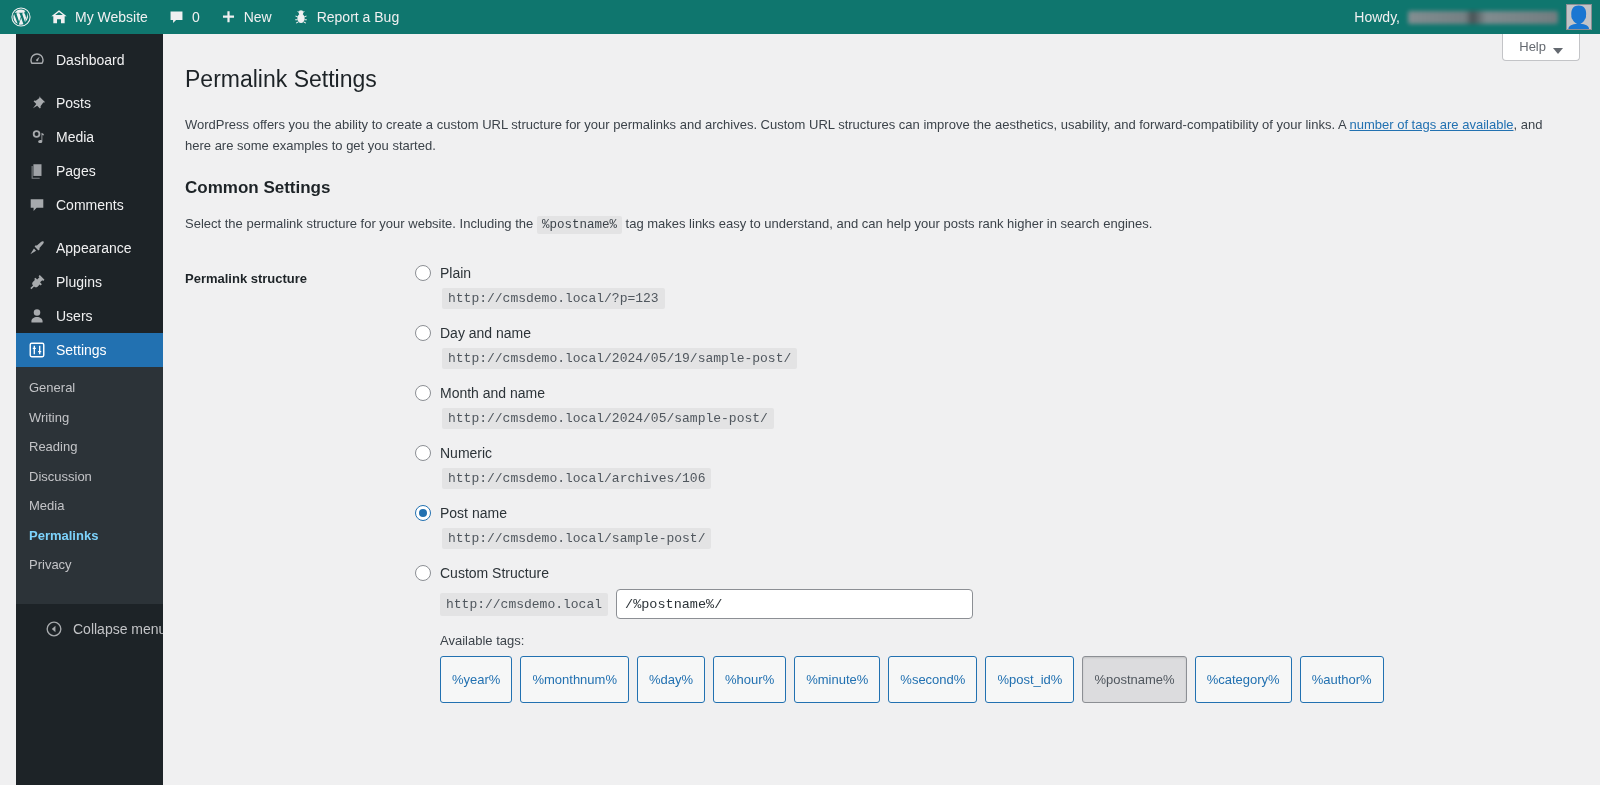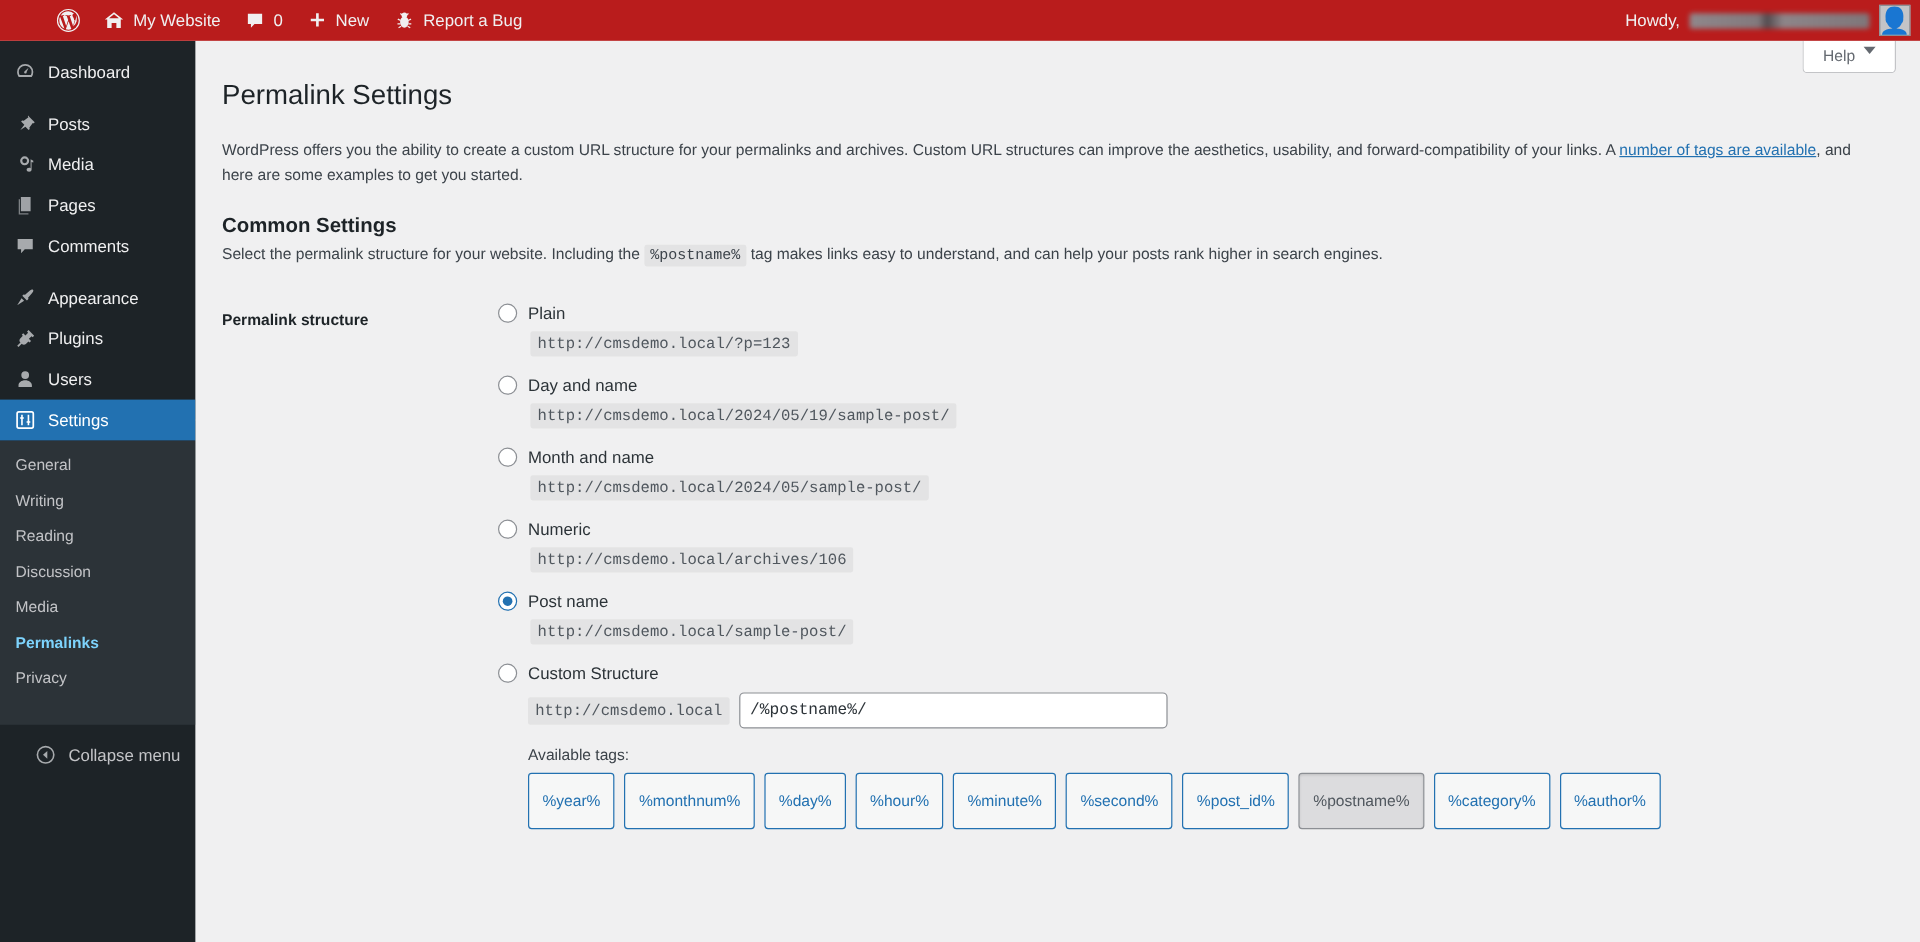--- a/index.html
+++ b/index.html
@@ -8,26 +8,25 @@
     width: 1600px; height: 785px;
     overflow: hidden;
     background: #f0f0f1;
     font-family: "Liberation Sans", sans-serif;
   }
 
   
   #adminbar {
     position: absolute; top: 0; left: 0;
     width: 1600px; height: 34px;
-    background: #b91c1c;
+    background: #0f766e;
     color: #f0f0f1;
     display: flex; align-items: center;
     font-size: 14px;
     z-index: 50;
-    padding-left: 36px;
   }
   .ab-item {
     display: flex; align-items: center; gap: 7px;
     height: 34px; padding: 0 10px;
     color: #f0f0f1; white-space: nowrap;
     cursor: pointer;
   }
   .ab-logo { padding: 0 9px 0 11px; }
   .ab-spacer { flex: 1 1 auto; }
   .ab-right { display: flex; align-items: center; height: 34px; padding-right: 8px; }
@@ -44,21 +43,21 @@
     background: #c3c4c7; border: 1px solid #8c8f94;
     display: flex; align-items: flex-end; justify-content: center;
     overflow: hidden;
   }
   .avatar-glyph { font-size: 22px; line-height: 22px; color: #6c7075; }
 
   svg.ic { display: block; }
 
   
   #adminmenu {
-    position: absolute; top: 34px; left: 0;
+    position: absolute; top: 34px; left: 16px;
     width: 163px; height: 751px;
     background: #1d2327;
     color: #f0f0f1;
     font-size: 14px;
     overflow: hidden;
   }
   .menu-sep { height: 9px; }
   .menu-item {
     position: relative;
     display: flex; align-items: center;
@@ -105,21 +104,21 @@
   }
   #screen-meta-links {
     position: absolute; top: 0; right: 20px;
     display: flex;
   }
   #help-tab {
     background: #fff; border: 1px solid #c3c4c7; border-top: none;
     border-radius: 0 0 4px 4px;
     padding: 5px 16px 6px 16px;
     font-size: 13px; color: #646970;
-    display: flex; align-items: flex-start; gap: 7px;
+    display: flex; align-items: flex-end; gap: 7px;
     cursor: pointer; box-shadow: 0 0 0 transparent;
   }
   .caret-down {
     width: 0; height: 0;
     border-left: 5px solid transparent;
     border-right: 5px solid transparent;
     border-top: 6px solid #646970;
   }
 
   .wrap { padding: 10px 20px 0 22px; }
@@ -127,21 +126,21 @@
     font-size: 23px; font-weight: 400; color: #1d2327;
     margin: 12px 0 16px 0; padding: 9px 0 4px 0; line-height: 1.3;
   }
   p.intro {
     font-size: 13px; color: #3c434a; line-height: 1.6;
     margin: 0 0 20px 0; max-width: 1360px;
   }
   p.intro a { color: #2271b1; text-decoration: underline; }
   h2.section-title {
     font-size: 17px; font-weight: 600; color: #1d2327;
-    margin: 0 0 2px 0; line-height: 1.4;
+    margin: 0 0 14px 0; line-height: 1.4;
   }
   p.section-desc {
     font-size: 13px; color: #3c434a; line-height: 1.6;
     margin: 0 0 30px 0;
   }
   code.inline-code {
     font-family: "Liberation Mono", monospace;
     font-size: 12.5px;
     background: #e3e3e4; color: #3c434a;
     padding: 2px 5px; border-radius: 2px;

